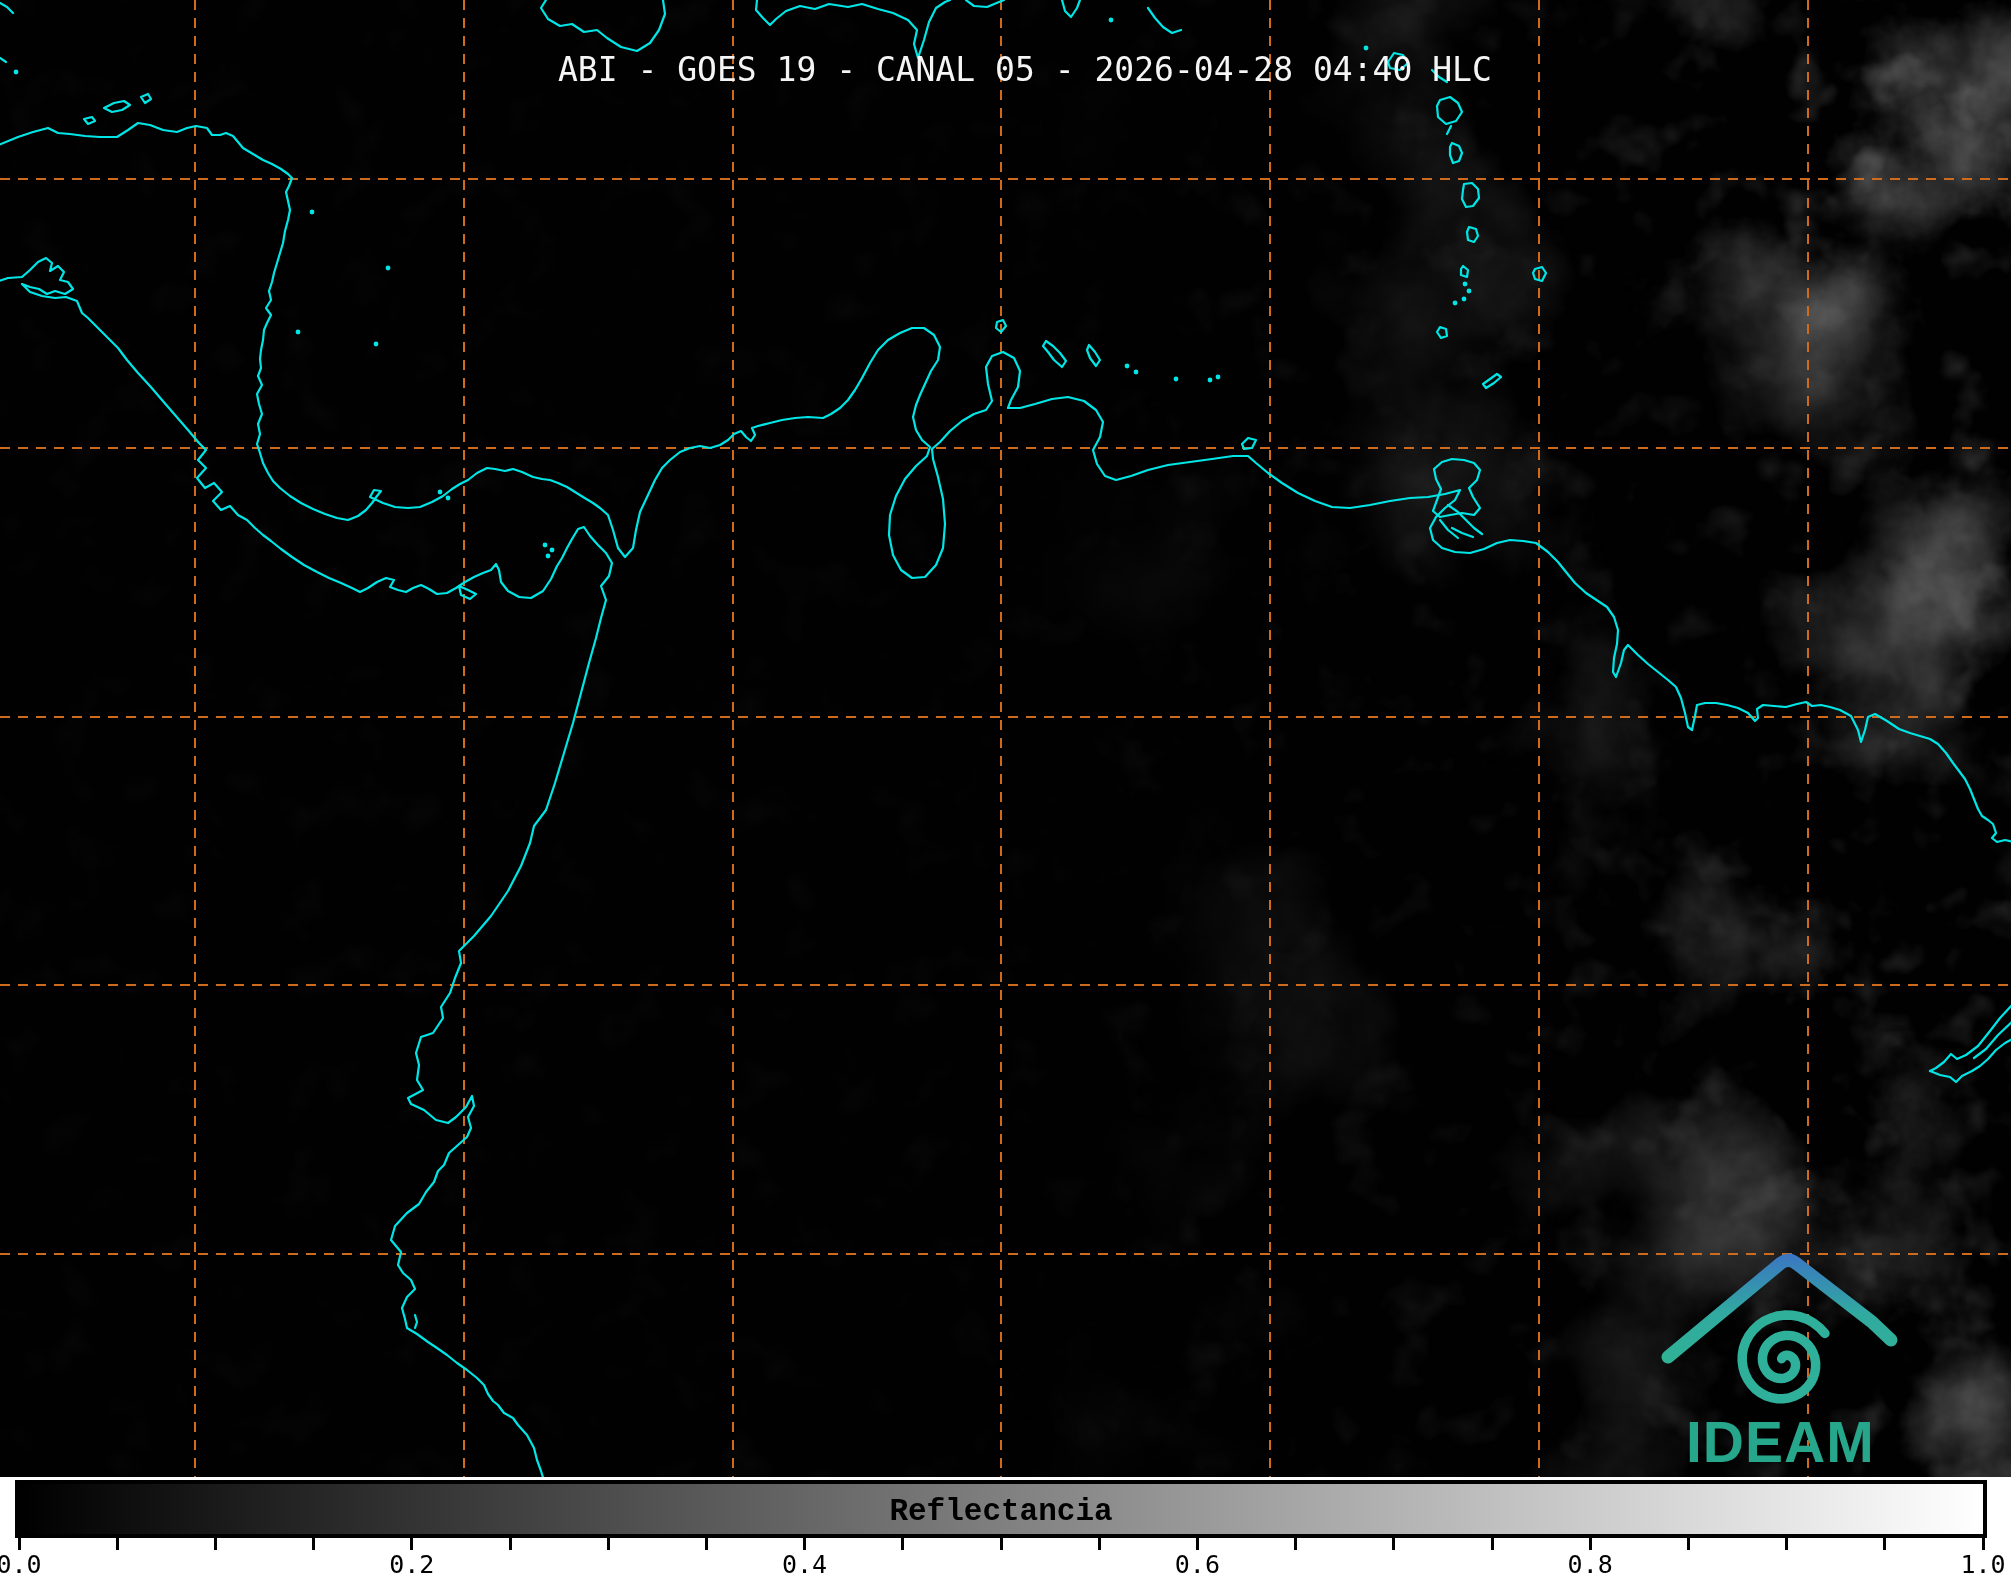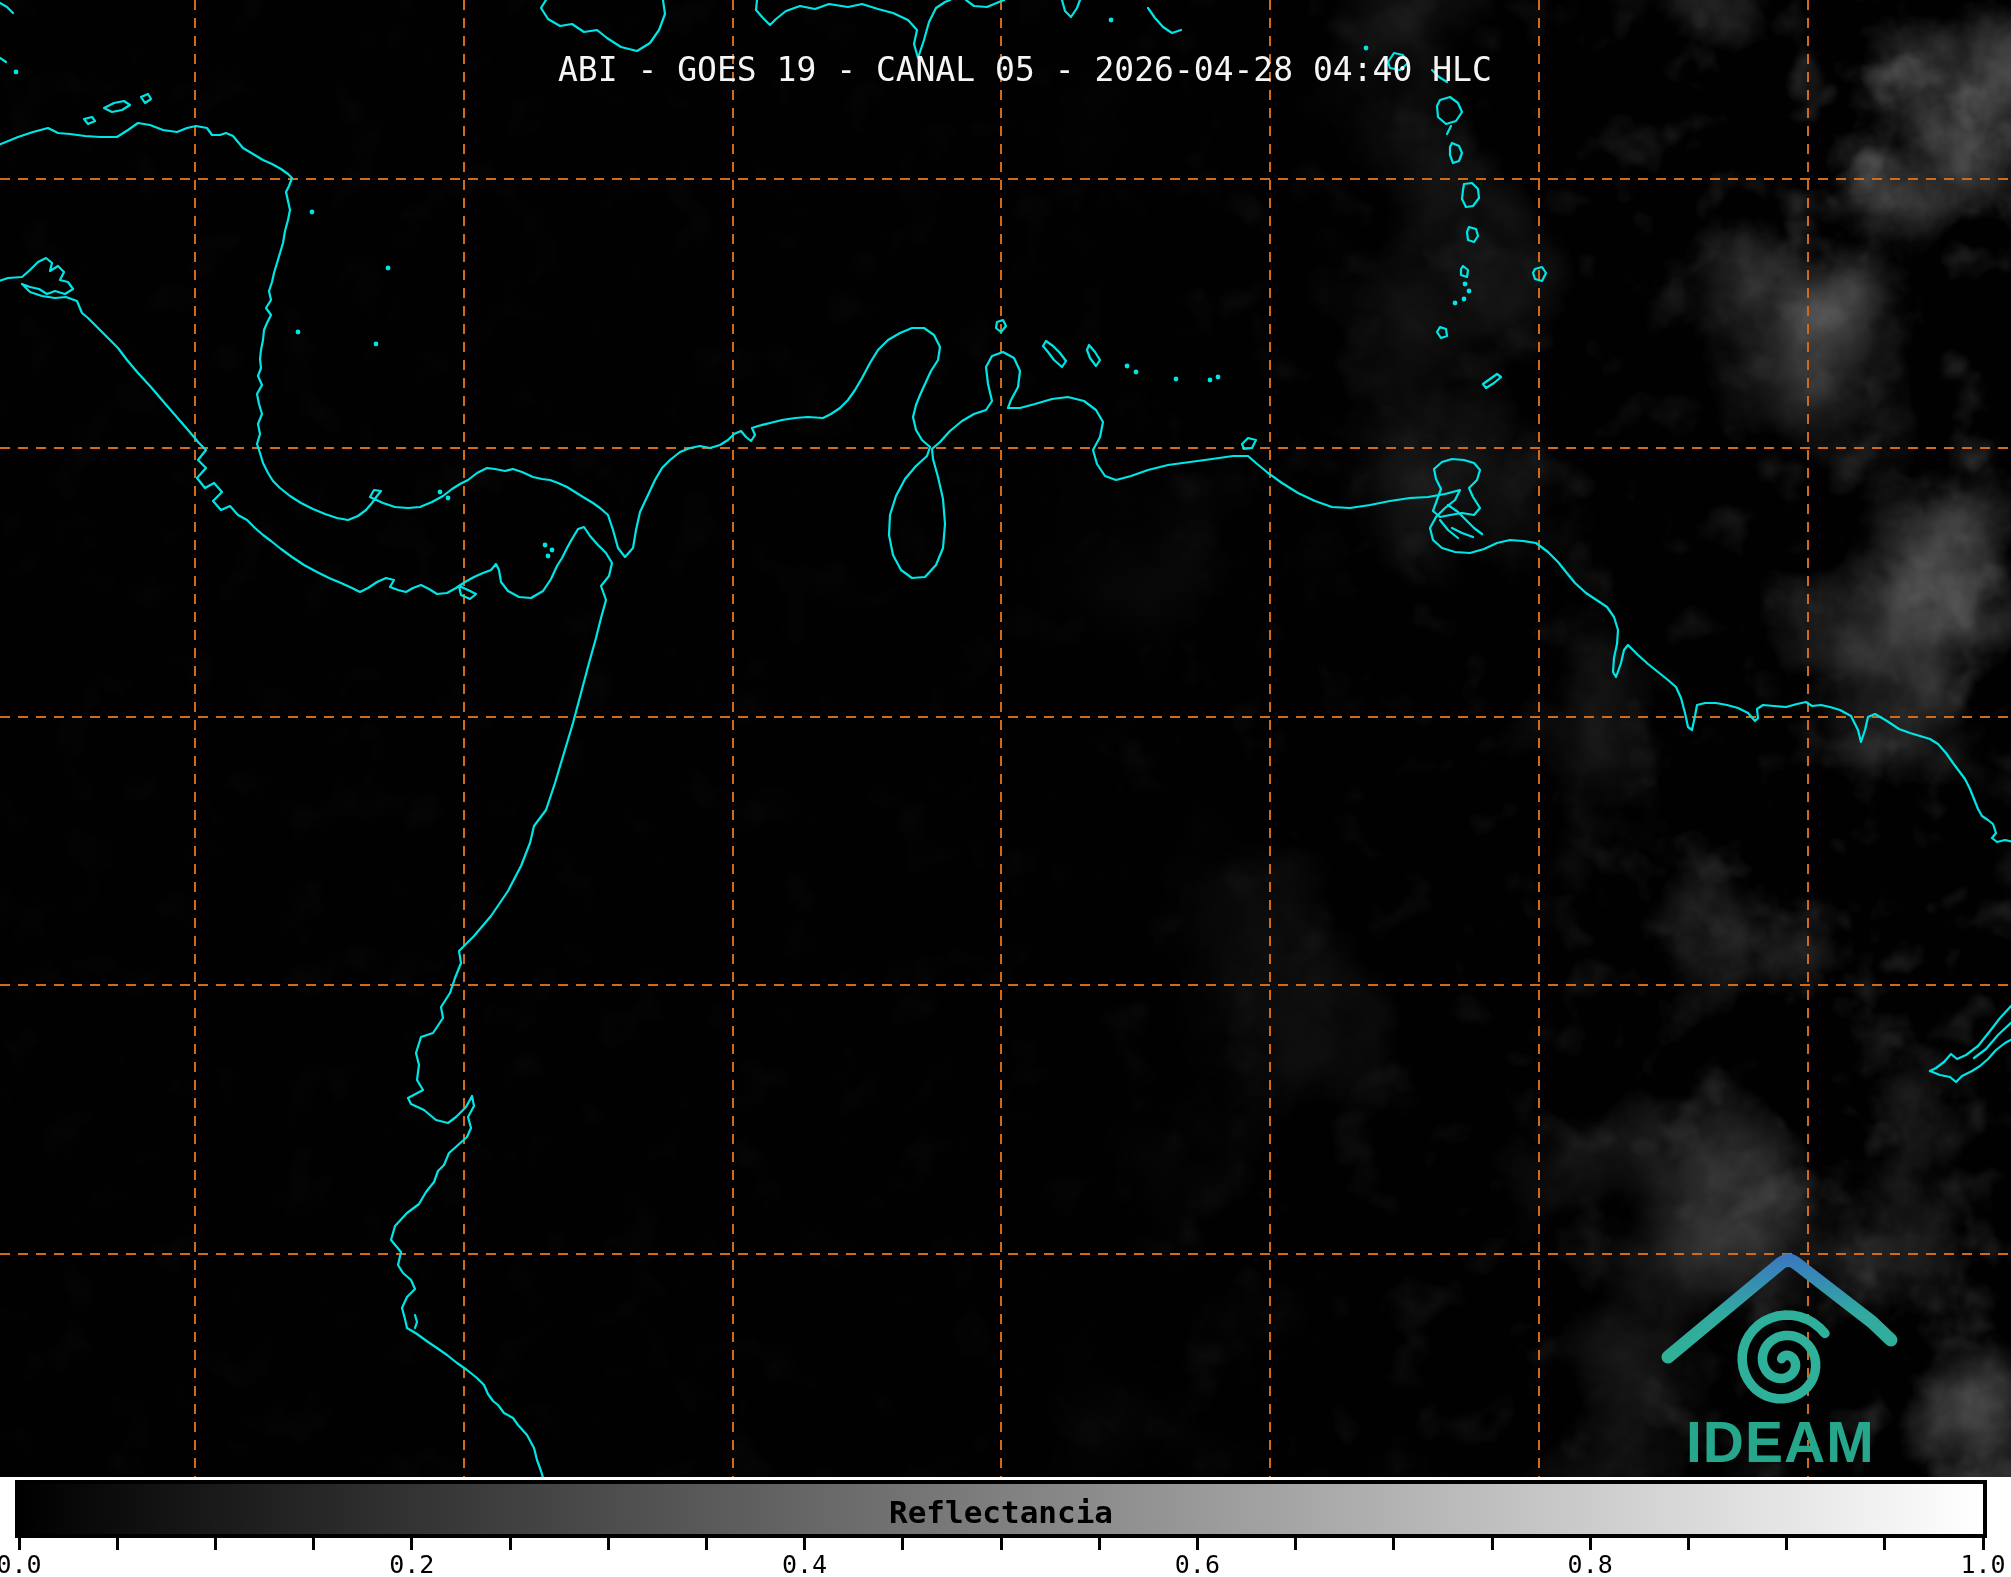--- a/index.html
+++ b/index.html
@@ -1,21 +1,21 @@
 <!DOCTYPE html>
 <html><head>
 <meta charset="utf-8">
 <style>
   html,body{margin:0;padding:0;background:#000;width:2011px;height:1577px;overflow:hidden;}
   #stage{position:relative;width:2011px;height:1577px;font-family:"DejaVu Sans Mono",monospace;}
   #map-wrap{position:absolute;left:0;top:0;width:2011px;height:1100px;background:#010101;}
   svg{display:block;}
   
   #bottom-strip{position:absolute;left:0;top:1477px;width:2011px;height:100px;background:#ffffff;}
-  #colorbar-box{position:absolute;left:15px;top:3px;width:1964px;height:50px;border:4px solid #000;background:linear-gradient(to right,#000000,#ffffff);}
+  #colorbar-box{position:absolute;left:15px;top:3px;width:1964px;height:50px;border:4px solid #000;background:linear-gradient(to right,#000000,#ffffff);font-family:Liberation Mono, monospace;}
   #colorbar-label{position:absolute;left:0;right:0;top:10px;text-align:center;font-weight:bold;font-size:31px;color:#000;letter-spacing:0px;}
   .cb-tick{position:absolute;top:61px;width:3px;height:12px;background:#000;}
   .cb-lab{position:absolute;top:73px;transform:translateX(-50%);font-size:25px;color:#000;white-space:nowrap;}
 </style>
 </head>
 <body>
 
 <div id="stage">
 
   <div id="map-wrap">

